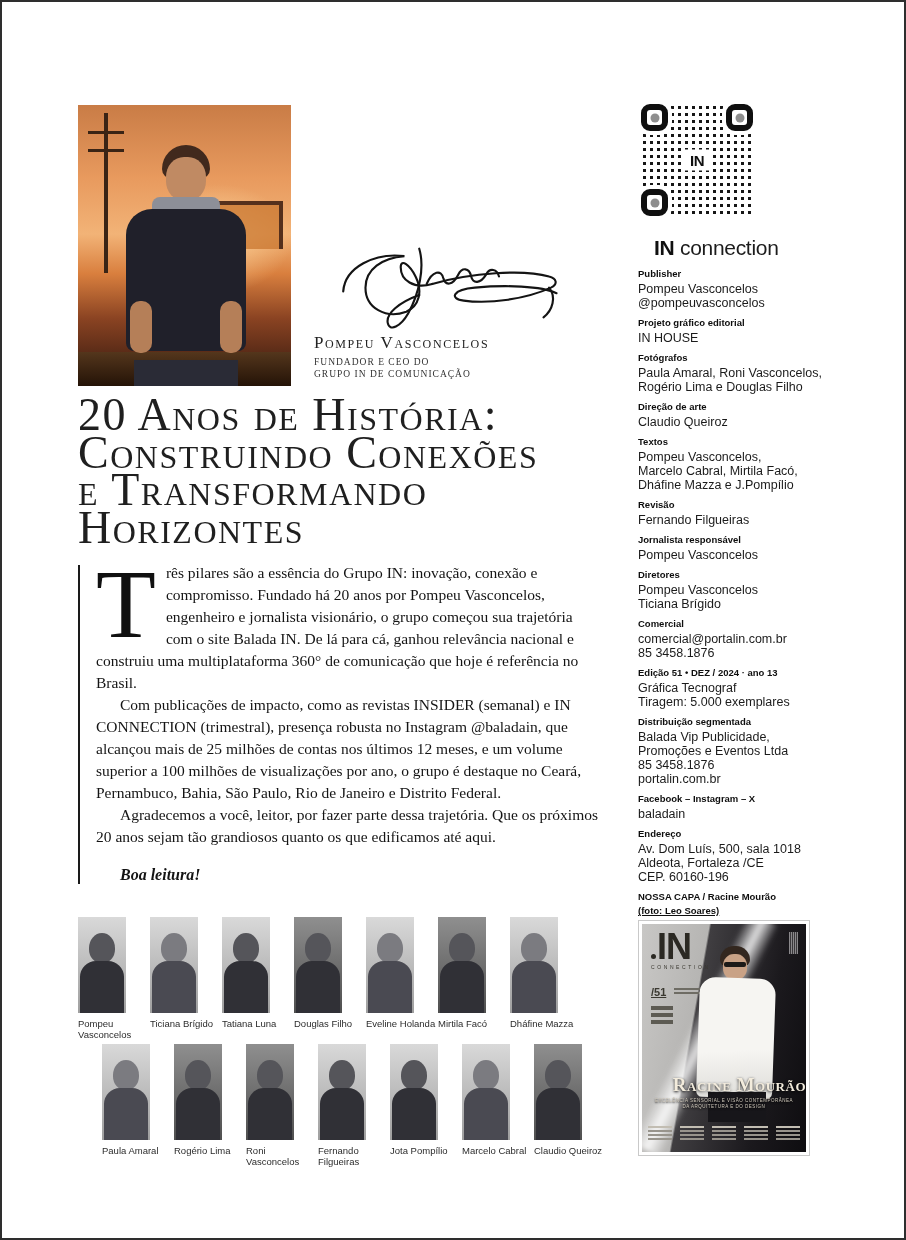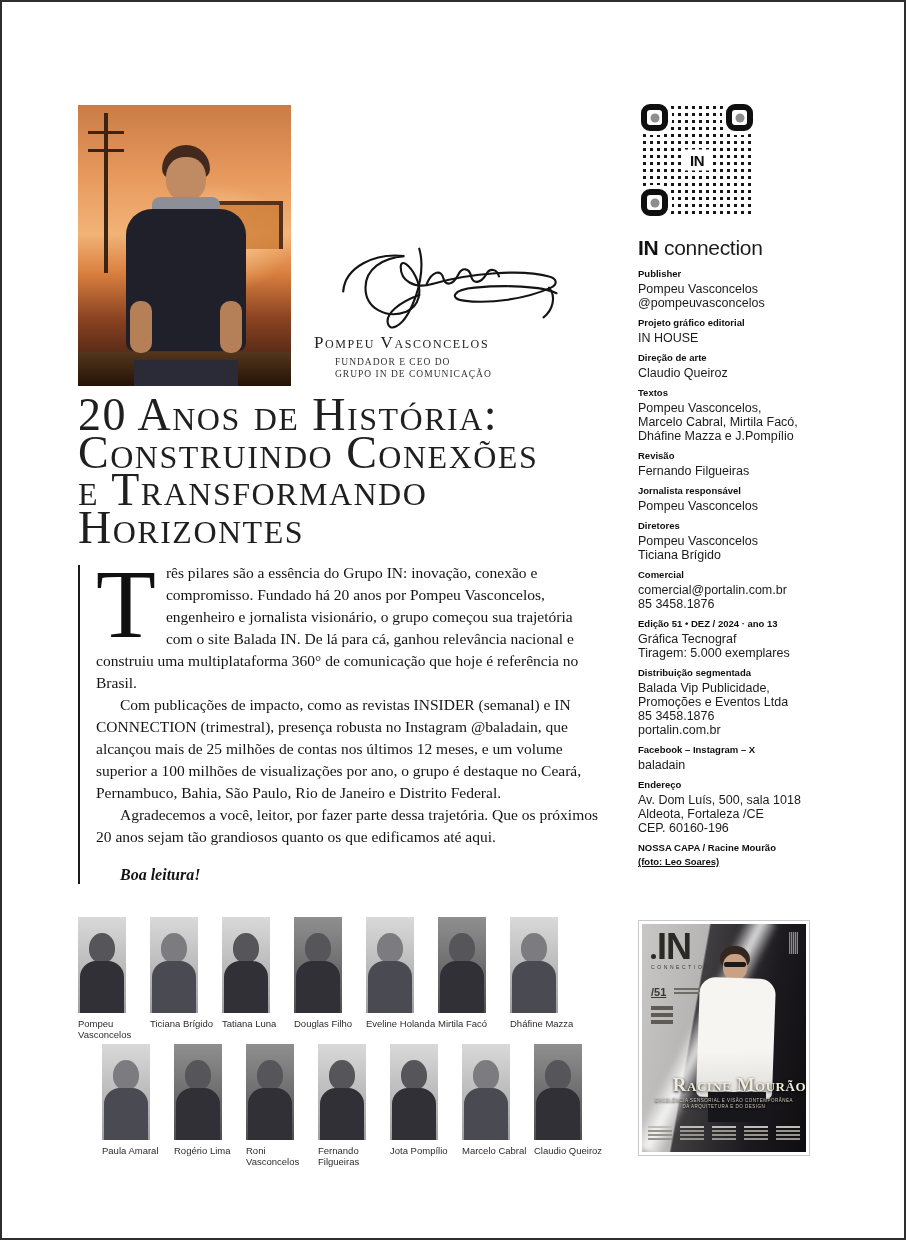--- a/index.html
+++ b/index.html
@@ -19,21 +19,21 @@
   .hero .collar{position:absolute;left:74px;top:92px;width:68px;height:22px;border-radius:8px 8px 0 0;background:#8d8f98;}
   .hero .shirt{position:absolute;left:48px;top:104px;width:120px;height:142px;border-radius:26px 26px 8px 8px;background:#20202a;}
   .hero .armL,.hero .armR{position:absolute;top:196px;width:22px;height:52px;border-radius:10px;background:#b57f58;}
   .hero .armL{left:52px}.hero .armR{left:142px}
   .hero .jeans{position:absolute;left:56px;bottom:0;width:104px;height:26px;background:#2a2b36;}
 
   
   .signature{position:absolute;left:310px;top:230px;width:272px;height:102px;}
   .caption{position:absolute;left:312px;top:331px;color:#1d1d1d;font-family:"Liberation Serif",serif;}
   .caption .cname{font-variant:small-caps;font-size:17px;letter-spacing:1.6px;color:#222;}
-  .caption .crole{margin-top:4px;font-size:9.5px;letter-spacing:1px;text-transform:uppercase;line-height:11.5px;color:#333;margin-left:21px;}
+  .caption .crole{margin-top:4px;font-size:9.5px;letter-spacing:1px;text-transform:uppercase;line-height:11.5px;color:#333;}
 
   
   .headline{position:absolute;left:76px;top:394px;width:530px;font-family:"Liberation Serif",serif;font-weight:400;color:#1f1f1f;font-variant:small-caps;font-size:46px;line-height:37.5px;letter-spacing:1.5px;}
 
   
   .article{position:absolute;left:76px;top:560px;width:520px;font-family:"Liberation Serif",serif;font-size:15.5px;line-height:22px;color:#141414;}
   .article::before{content:"";position:absolute;left:0;top:3px;bottom:2px;width:2px;background:#1a1a1a;}
   .article .inner{padding-left:18px;}
   .article p{margin:0;}
   .article p + p{text-indent:24px;}
@@ -52,21 +52,21 @@
   .cname2{width:70px;margin-top:5px;font-size:9.5px;line-height:11px;color:#2c2c2c;}
 
   
   .qr{position:absolute;left:636px;top:99px;width:118px;height:118px;background:#fff;}
   .qr .dots{position:absolute;inset:3px;background-image:radial-gradient(circle at 3.5px 3.5px,#161616 33%,transparent 37%);background-size:7px 7px;}
   .finder{position:absolute;width:27px;height:27px;box-sizing:border-box;border:6px solid #0f0f0f;border-radius:9px;background:#fff;box-shadow:0 0 0 4px #fff;}
   .finder::after{content:"";position:absolute;left:50%;top:50%;transform:translate(-50%,-50%);width:9px;height:9px;border-radius:50%;background:#8e8e8e;}
   .finder.tl{left:3px;top:3px}.finder.tr{right:3px;top:3px}.finder.bl{left:3px;bottom:3px}
   .qr .qrin{position:absolute;left:50%;top:50%;transform:translate(-50%,-50%);background:#fff;padding:2px 5px;font-weight:800;font-size:15px;letter-spacing:-0.5px;color:#0f0f0f;}
 
-  .brand{position:absolute;left:636px;top:234px;font-size:21px;color:#101010;letter-spacing:-0.3px;}
+  .brand{position:absolute;left:652px;top:234px;font-size:21px;color:#101010;letter-spacing:-0.3px;}
   .brand .b1{font-weight:800;} .brand .b2{font-weight:400;color:#1c1c1c;}
 
   .masthead{position:absolute;left:636px;top:266px;width:244px;}
   .mh{margin-bottom:7px;}
   .mh .lbl{font-size:9.5px;font-weight:bold;color:#0e0e0e;line-height:12px;margin-bottom:2px;}
   .mh .ln{font-size:12.5px;line-height:14px;color:#1b1b1b;}
   .mh.boldlines .ln{font-size:9.5px;font-weight:bold;line-height:12px;color:#0e0e0e;text-decoration:underline;}
 
   
   .coverframe{position:absolute;left:636px;top:918px;width:172px;height:236px;box-sizing:border-box;border:1px solid #c9c9c9;background:#fff;padding:3px;}
@@ -229,20 +229,25 @@
     <div class="mh">
       <div class="lbl">Publisher</div>
       <div class="ln">Pompeu Vasconcelos</div>
       <div class="ln">@pompeuvasconcelos</div>
     </div>
     <div class="mh">
       <div class="lbl">Projeto gráfico editorial</div>
       <div class="ln">IN HOUSE</div>
     </div>
     <div class="mh">
+      <div class="lbl">Fotógrafos</div>
+      <div class="ln">Paula Amaral, Roni Vasconcelos,</div>
+      <div class="ln">Rogério Lima e Douglas Filho</div>
+    </div>
+    <div class="mh">
       <div class="lbl">Direção de arte</div>
       <div class="ln">Claudio Queiroz</div>
     </div>
     <div class="mh">
       <div class="lbl">Textos</div>
       <div class="ln">Pompeu Vasconcelos,</div>
       <div class="ln">Marcelo Cabral, Mirtila Facó,</div>
       <div class="ln">Dháfine Mazza e J.Pompílio</div>
     </div>
     <div class="mh">

